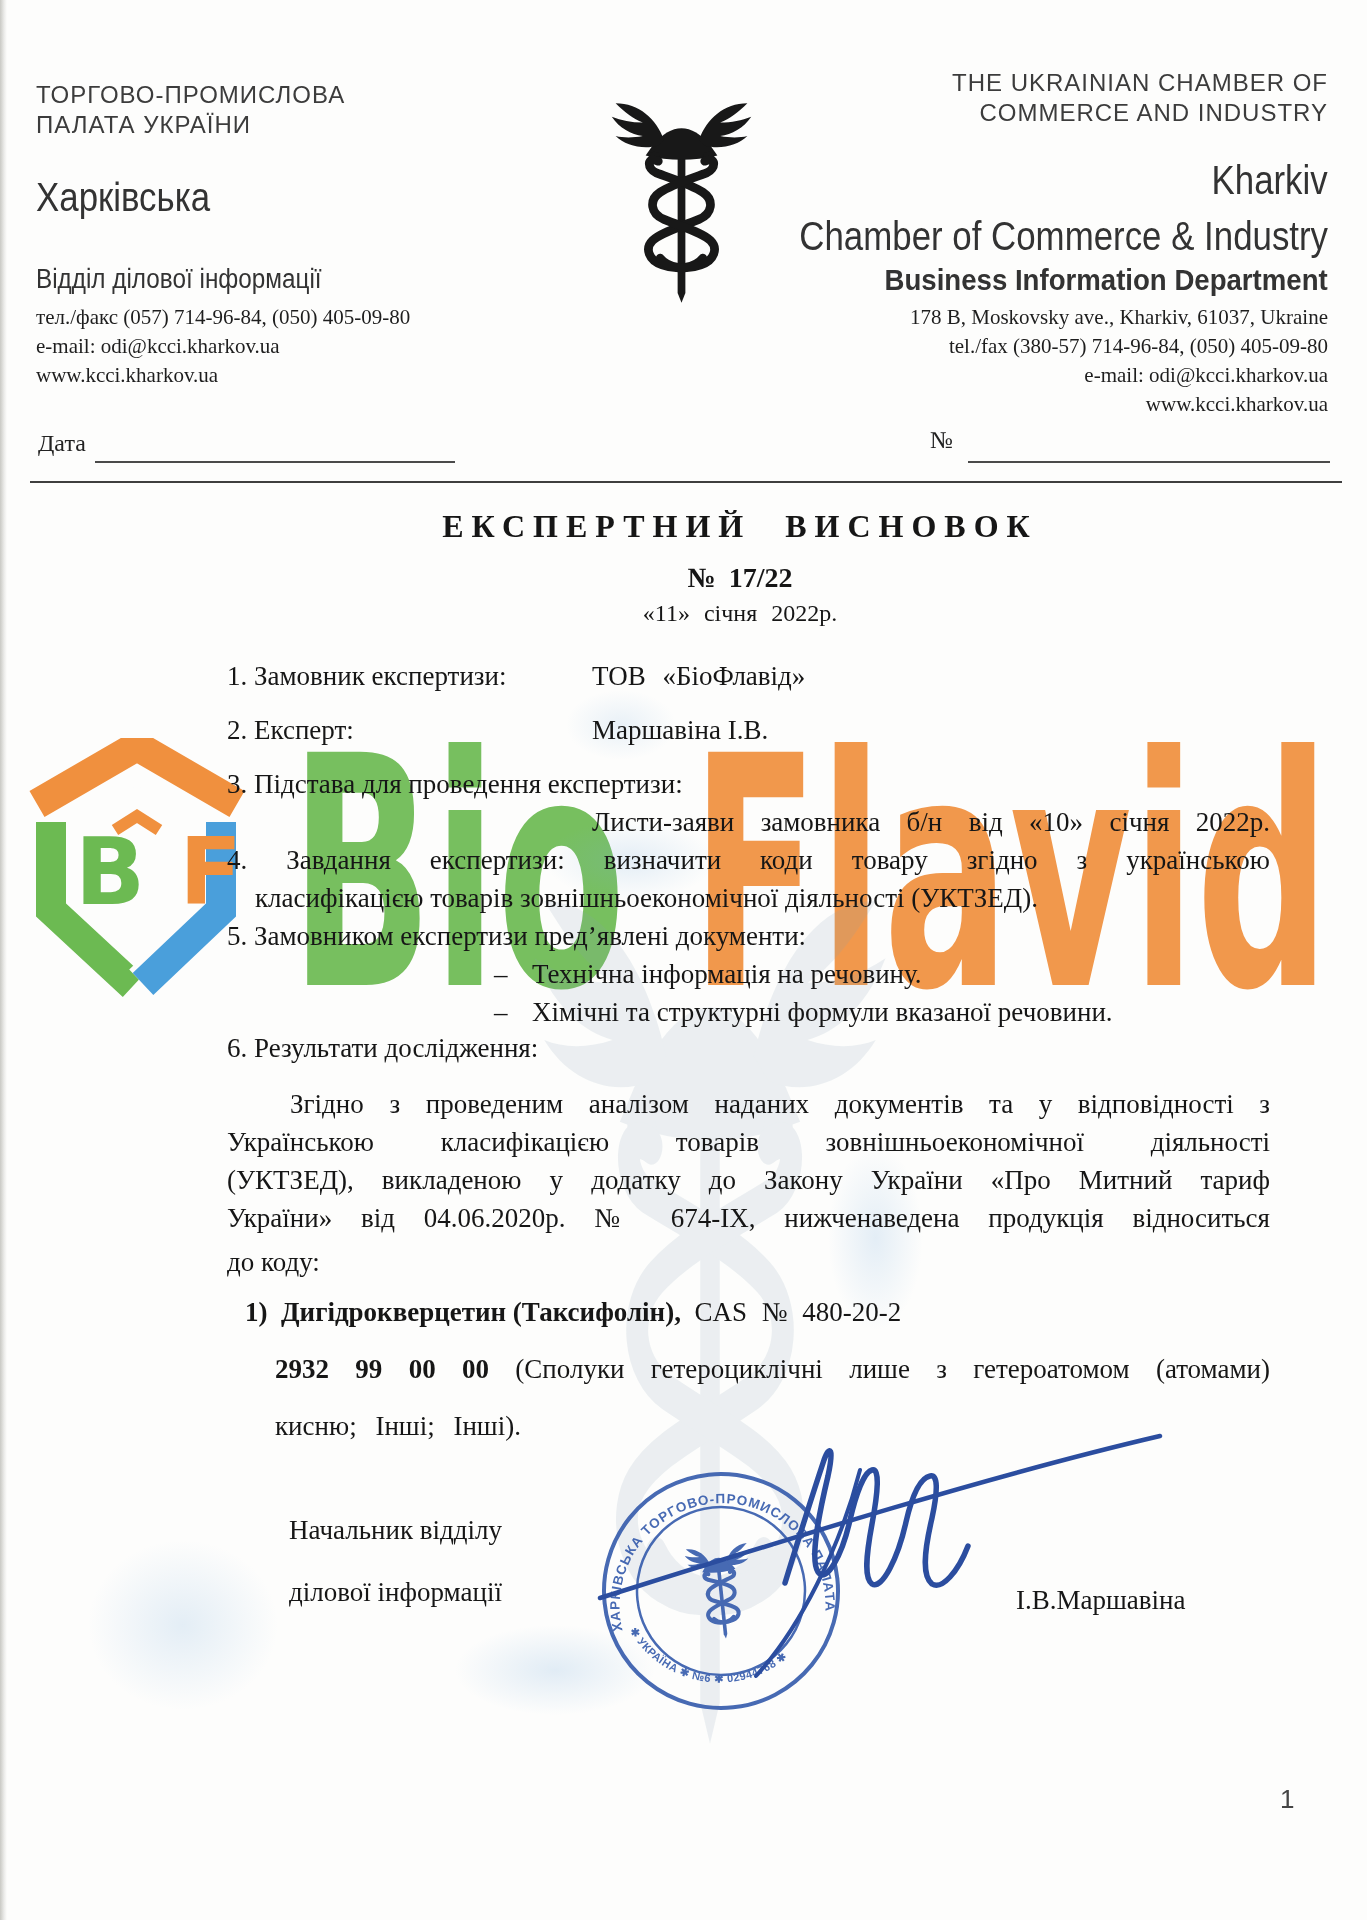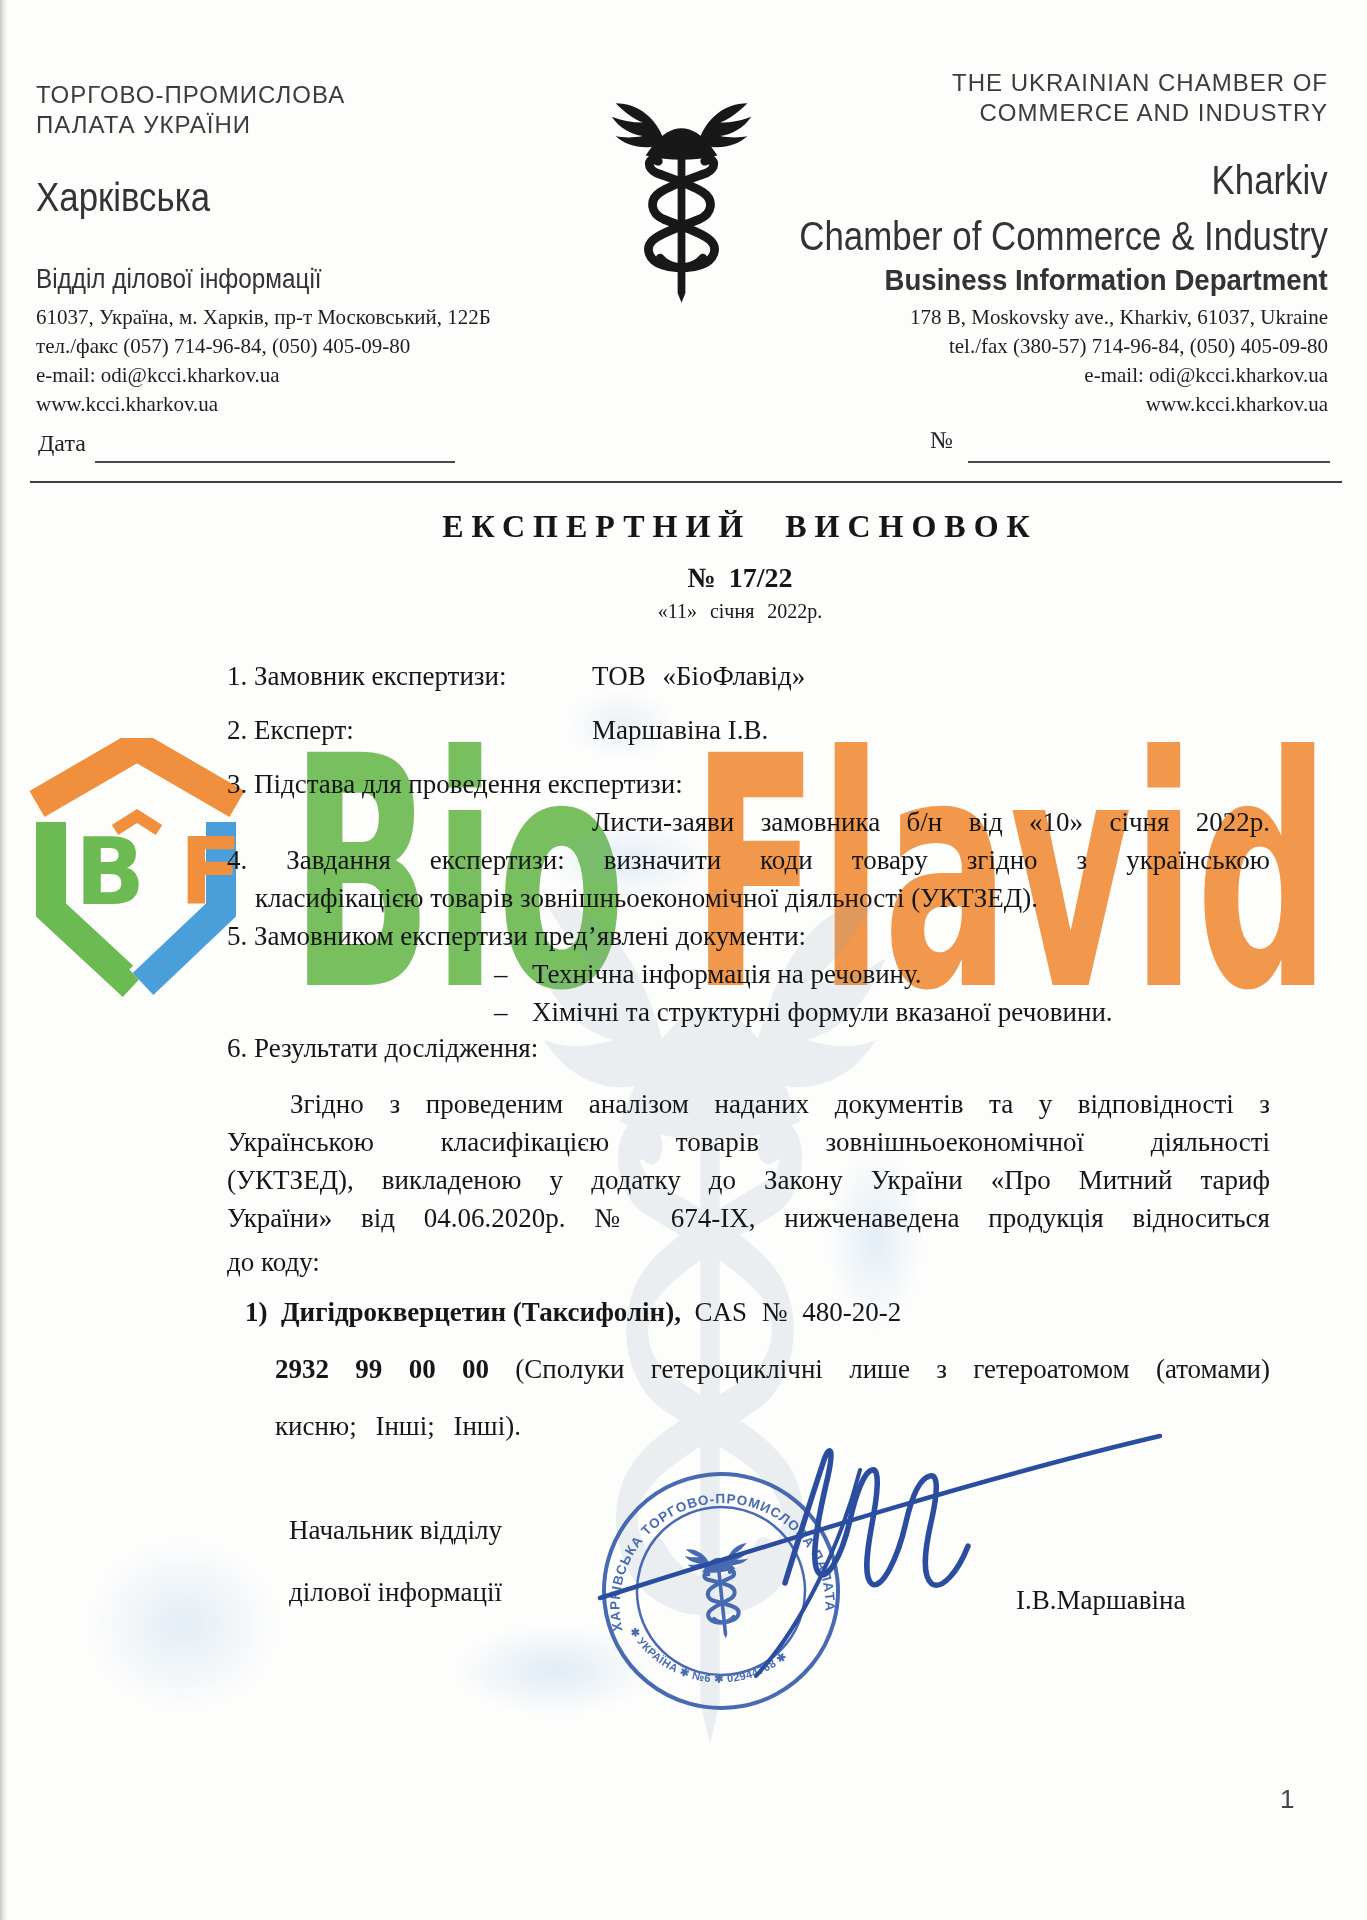--- a/index.html
+++ b/index.html
@@ -13,21 +13,21 @@
   .sqz{display:inline-block;transform:scaleX(0.85);}
   .sqzL{transform-origin:left center;}
   .sqzR{transform-origin:right center;}
   .lh-dept{font-size:27px;color:#333;white-space:nowrap;}
   .lh-addr{font-size:21px;line-height:29px;color:#1e1e1e;}
   .field-label{font-size:24px;color:#222;}
   .uline{border-bottom:2px solid #4a4a4a;height:1px;}
   .rule{left:30px;top:481px;width:1312px;border-bottom:2.5px solid #3f3f3f;height:0;}
   .title1{font-size:32px;font-weight:bold;letter-spacing:8px;word-spacing:18px;white-space:nowrap;}
   .title2{font-size:28px;font-weight:bold;word-spacing:6px;}
-  .title3{font-size:20px;word-spacing:8px;}
+  .title3{font-size:24px;word-spacing:8px;}
   .tcenter{left:180px;width:1120px;text-align:center;}
   .body-t{font-size:27px;line-height:1.2;white-space:nowrap;}
   .just{white-space:normal;text-align:justify;text-align-last:justify;}
   .z1{z-index:1;}.z2{z-index:2;}.z3{z-index:3;}
   .smudge{border-radius:50%;}
   .pgnum{font-size:26px;color:#454545;}
   b{font-weight:bold;}
 </style>
 </head>
 <body>
@@ -92,21 +92,20 @@
     <div>ПАЛАТА УКРАЇНИ</div>
   </div>
 
   <div class="abs z2 sans lh-big" style="left:36px;top:177px;">
     <span class="sqz sqzL">Харківська</span>
   </div>
   <div class="abs z2 sans lh-dept" style="left:36px;top:264px;">
     <span class="sqz sqzL" style="transform:scaleX(0.9);">Відділ ділової інформації</span>
   </div>
   <div class="abs z2 lh-addr" style="left:36px;top:303px;">
-    <div>61037, Україна, м. Харків, пр-т Московський, 122Б</div>
     <div>тел./факс (057) 714-96-84, (050) 405-09-80</div>
     <div>e-mail: odi@kcci.kharkov.ua</div>
     <div>www.kcci.kharkov.ua</div>
   </div>
 
   <div class="abs z2" style="left:604px;top:86px;width:155px;height:228px;color:#181818;">
     <svg width="155" height="228" viewBox="0 0 160 220">
         <use href="#caduceus"></use>
       </svg>
   </div>

